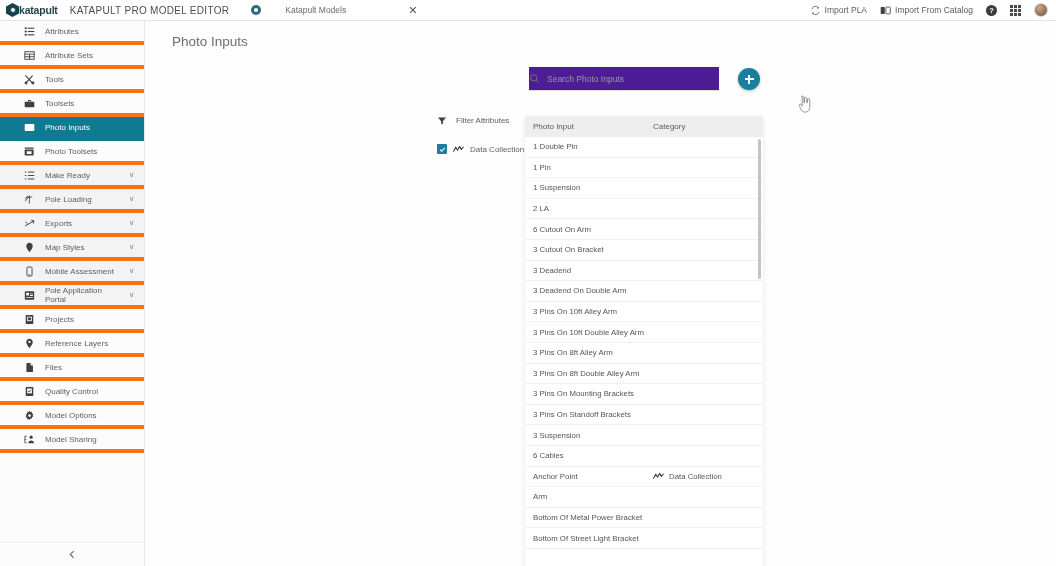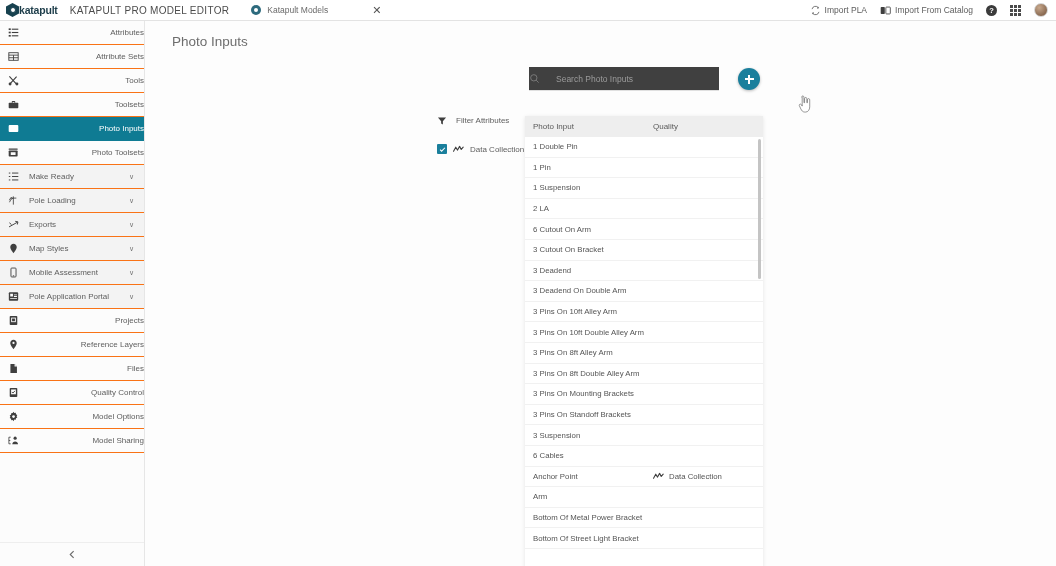--- a/index.html
+++ b/index.html
@@ -22,21 +22,21 @@
     width: 13px; height: 14px; background: #17414f;
     clip-path: polygon(50% 0%, 100% 25%, 100% 75%, 50% 100%, 0% 75%, 0% 25%);
     display: flex; align-items: center; justify-content: center;
   }
   .logo-hex i { width: 6px; height: 6px; border-radius: 50%; background: #ffffff;
                 border: 1.5px solid #17414f; display:block; }
   .logo-word { font-size: 10.5px; font-weight: bold; color: #1d3d4a; letter-spacing: -0.2px; }
   .app-title { font-size: 10px; color: #4c4c4c; margin-left: 12px; letter-spacing: .3px; }
 
   .tab {
-    margin-left: 22px; display: flex; align-items: center; gap: 6px;
+    margin-left: 22px; display: flex; align-items: center; gap: 24px;
     font-size: 8.5px; color: #6a6a6a; height: 21px;
   }
   .tab-dot {
     width: 10px; height: 10px; border-radius: 50%; background: #2d6a7d;
     display: flex; align-items: center; justify-content: center;
   }
   .tab-dot::after { content:""; width: 4px; height: 4px; border-radius:50%; background:#fff; }
   .tab-close { margin-left: 38px; font-size: 11px; color: #555; cursor: pointer; line-height: 1; }
 
   .top-right { margin-left: auto; display: flex; align-items: center; gap: 13px; padding-right: 8px; }
@@ -54,46 +54,45 @@
             border: 1px solid #d5d5d5; }
 
   
   .sidebar {
     position: absolute; top: 21px; left: 0; width: 145px; height: 545px;
     background: #fcfcfc; border-right: 1px solid #e6e6e6;
     display: flex; flex-direction: column;
   }
   .nav-item {
     height: 24px; flex: 0 0 24px; display: flex; align-items: center;
-    padding-left: 8px; gap: 10px; font-size: 8px; color: #5e5e5e;
-    border-bottom: 1px solid #f97316; cursor: pointer; position: relative;
+    padding-left: 24px; gap: 10px; font-size: 8px; color: #5e5e5e;
+    border-bottom: 4px solid #f97316; cursor: pointer; position: relative;
     background: #fcfcfc;
-    justify-content: space-between;
   }
   .nav-item.group { background: #f3f3f3; }
   .nav-item.active { background: #0f7b93; color: #ffffff; border-bottom-color: #0f7b93; }
   .nav-ico { width: 11px; height: 11px; flex: 0 0 11px; display:flex; align-items:center; justify-content:center; color:#3f3f3f; }
   .nav-item.active .nav-ico { color: #ffffff; }
   .nav-ico svg { width: 11px; height: 11px; display:block; }
   .chev { margin-left: auto; margin-right: 10px; font-size: 7px; color: #777; }
   .nav-spacer { flex: 1 1 auto; background:#fcfcfc; }
   .collapse-bar {
     height: 24px; flex: 0 0 24px; display:flex; align-items:center; justify-content:center;
     border-top: 1px solid #eee; background:#fcfcfc; cursor:pointer;
   }
   .collapse-bar svg { width: 9px; height: 9px; }
 
   
   .main { position:absolute; top:21px; left:145px; width:911px; height:545px; background:#fdfdfd; }
   .page-title { position:absolute; top:13px; left:27px; font-size:13.5px; color:#6d6d6d; }
 
   .searchrow { position:absolute; top:46px; left:384px; display:flex; align-items:center; }
   .searchbox {
-    width: 190px; height: 24px; display:flex; align-items:center; gap:16px;
-    border-bottom: 1px solid #e0e0e0; background:#404040;
+    width: 190px; height: 24px; display:flex; align-items:center; gap:7px;
+    border-bottom: 1px solid #e0e0e0; background:#4c1d95;
   }
   .searchbox svg { width: 11px; height:11px; color:#7a7a7a; flex:0 0 11px; }
   .searchbox input {
     border:none; outline:none; background:transparent; font-size:8.5px;
     color:#8b8b8b; font-family:"Liberation Sans", sans-serif; width:160px;
   }
   .searchbox input::placeholder { color:#9b9b9b; }
   .addbtn {
     margin-left: 19px; width: 22px; height: 22px; border-radius: 50%;
     background:#1a7f9c; border:none; cursor:pointer; position:relative;
@@ -421,21 +420,21 @@
                 <path d="M.8 9 4 3.2l2.6 4.2L9.6 2l2.4 4.4 2.8-3.2"></path>
               </svg></span>
             <span>Data Collection</span>
           </div>
         </div>
     </div>
 
     <div class="table-wrap">
       <div class="t-head">
         <div class="c1">Photo Input</div>
-        <div class="c2">Quality</div>
+        <div class="c2">Category</div>
       </div>
       <div class="t-body">
         <div id="rows">
             <div class="t-row">
               <div class="c1">1 Double Pin</div>
               <div class="c2"></div>
             </div>
             <div class="t-row">
               <div class="c1">1 Pin</div>
               <div class="c2"></div>

